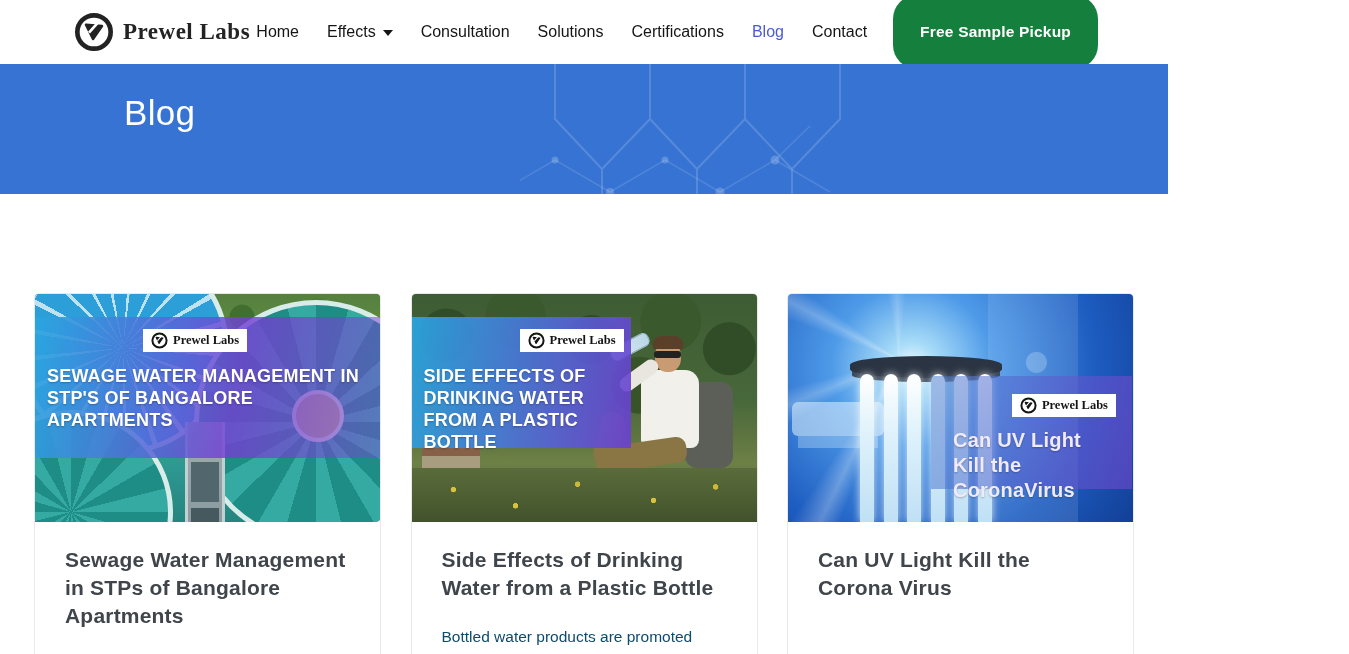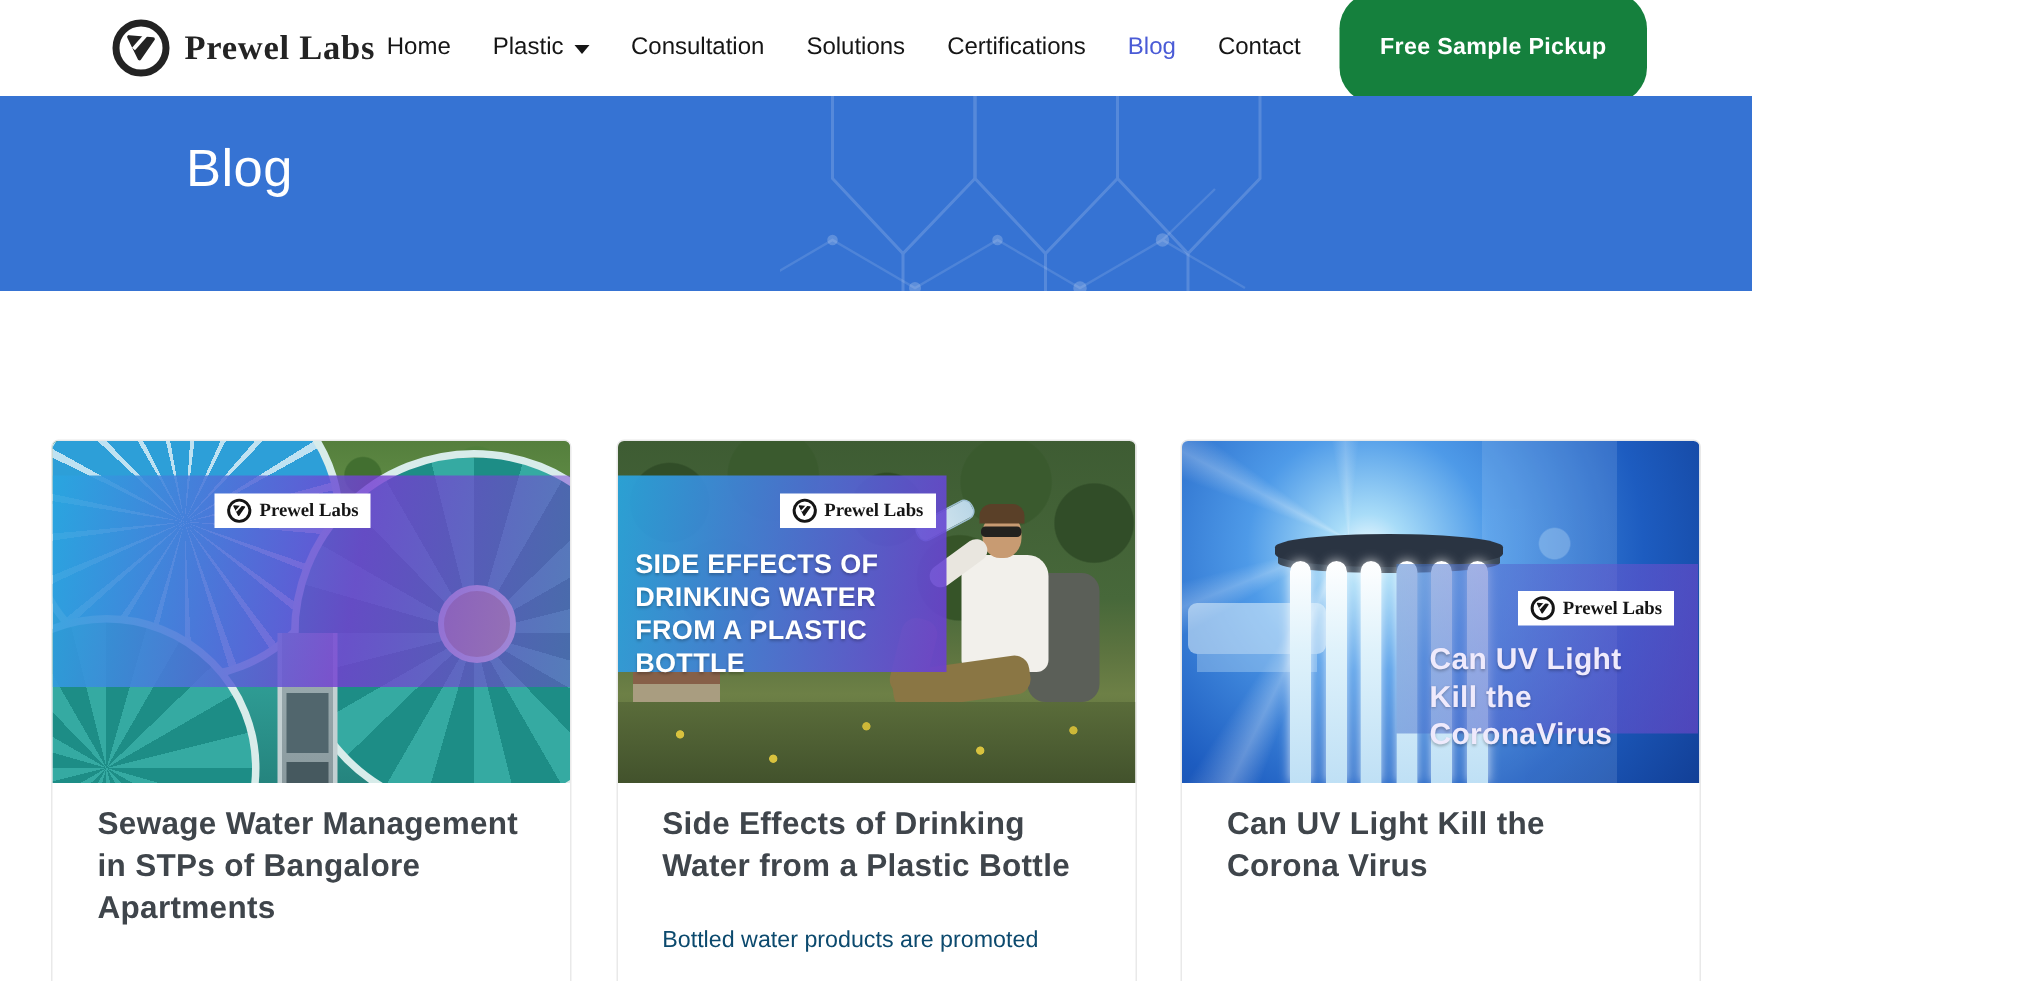--- a/index.html
+++ b/index.html
@@ -25,21 +25,21 @@
   .hero-hex { position:absolute; left:520px; top:0; opacity:1; pointer-events:none; }
   .hero-title { position:relative; font-size:35px; font-weight:500; color:#fff; padding-top:29px; letter-spacing:.3px; }
   .breadcrumb { position:relative; margin-top:13px; font-size:13px; color:rgba(255,255,255,.78); letter-spacing:.2px; }
   .breadcrumb .bc-home { cursor:pointer; }
   .bc-sep { margin:0 4px; }
 
   
   .cards { width:1100px; margin:99px auto 0 auto; display:grid; grid-template-columns:repeat(3,347px); justify-content:space-between; }
   .card { background:#fff; border:1px solid #e9e9e9; border-radius:5px; overflow:hidden; min-height:460px; cursor:pointer; }
   .card-img { position:relative; height:228px; overflow:hidden; }
-  .card-body { padding:14px 30px 20px 30px; }
+  .card-body { padding:24px 30px 20px 30px; }
   .card-title { font-size:21px; line-height:28px; font-weight:700; color:#3f454b; letter-spacing:.2px; }
   .card-excerpt { margin-top:23px; font-size:15.5px; line-height:1.6; color:#0c4a6e; }
 
   
   .overlay { position:absolute; display:flex; flex-direction:column; }
   .ov-left { left:0; right:0; top:23px; height:141px; padding:8px 12px;
     background:linear-gradient(100deg, rgba(41,166,224,.92) 0%, rgba(116,62,210,.82) 58%, rgba(124,70,214,.45) 100%); }
   .ov-left2 { left:0; top:23px; width:219px; height:131px; padding:8px 12px;
     background:linear-gradient(100deg, rgba(41,166,224,.92) 0%, rgba(108,63,208,.9) 100%); }
   .ov-right { left:143px; right:1px; top:82px; height:113px; padding:6px 8px; align-items:center;
@@ -138,21 +138,21 @@
         <circle cx="12" cy="12" r="10" fill="none" stroke="#232323" stroke-width="2.8"></circle>
         <path d="M7.2 7.6 L16.8 8.4 L11.4 16.2 Z" fill="#232323" stroke="#232323" stroke-width="1.5" stroke-linejoin="round"></path>
         <line x1="15" y1="5.6" x2="9" y2="12.4" stroke="#ffffff" stroke-width="1.6"></line>
       </svg>
       <span class="brand-name">Prewel Labs</span>
     </div>
 
     <nav class="nav">
       <span class="nav-item">Home</span>
       <span class="nav-item">
-        <span>Plastic</span>
+        <span>Effects</span>
         <span class="caret-down"></span>
       </span>
       <span class="nav-item">Consultation</span>
       <span class="nav-item">Solutions</span>
       <span class="nav-item">Certifications</span>
       <span class="nav-item active">Blog</span>
       <span class="nav-item">Contact</span>
     </nav>
 
     <button class="cta-btn">Free Sample Pickup</button>
@@ -198,20 +198,21 @@
         </div>
         <div class="overlay ov-left">
           <div class="logo-box lb-c1">
             <svg class="brand-glyph" viewBox="0 0 24 24">
               <circle cx="12" cy="12" r="10" fill="none" stroke="#151515" stroke-width="2.8"></circle>
               <path d="M7.2 7.6 L16.8 8.4 L11.4 16.2 Z" fill="#151515" stroke="#151515" stroke-width="1.5" stroke-linejoin="round"></path>
               <line x1="15" y1="5.6" x2="9" y2="12.4" stroke="#ffffff" stroke-width="1.6"></line>
             </svg>
             <span>Prewel Labs</span>
           </div>
+          <div class="ov-title">SEWAGE WATER MANAGEMENT IN STP'S OF BANGALORE APARTMENTS</div>
         </div>
       </div>
       <div class="card-body">
         <h2 class="card-title">Sewage Water Management in STPs of Bangalore Apartments</h2>
       </div>
     </article>
 
     <article class="card">
       <div class="card-img">
         <div class="art-nature">

